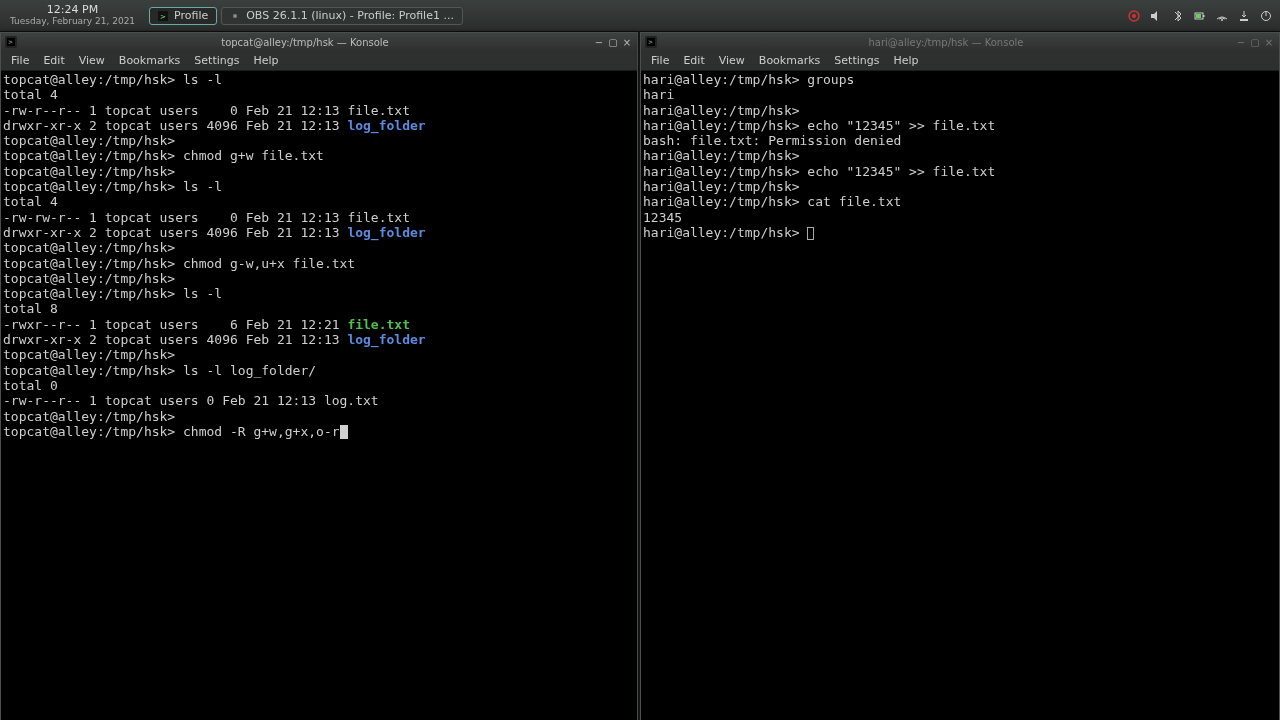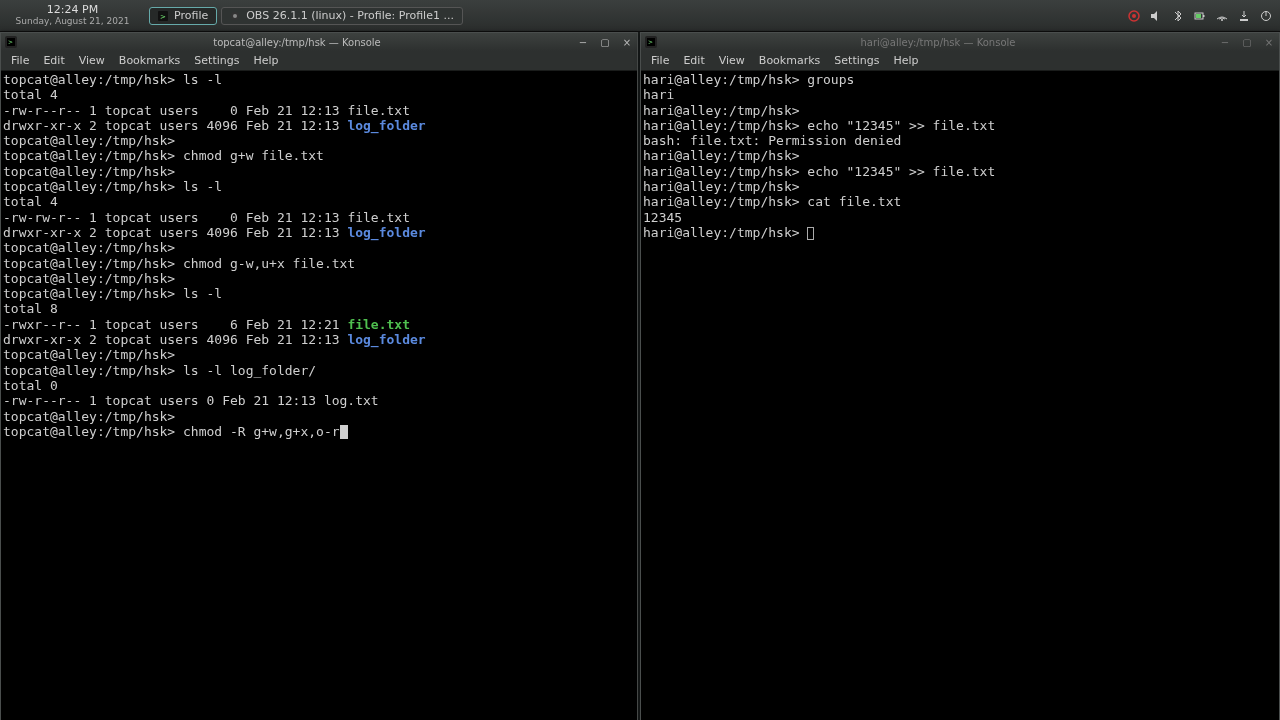--- a/index.html
+++ b/index.html
@@ -33,21 +33,21 @@
   .win{
     position:absolute; display:flex; flex-direction:column;
     border:1px solid #4a4e4d; background:#0d0f0e;
     box-shadow:0 0 4px rgba(0,0,0,.6);
   }
   .win.left{ left:0; top:0; width:638px; height:696px; }
   .win.right{ left:640px; top:0; width:640px; height:696px; }
   .titlebar{
     height:18px; background:linear-gradient(#3d413f,#2d302f);
     display:flex; align-items:center; font-size:10px; color:#bbb;
-    padding:0 4px; gap:10px;
+    padding:0 4px; gap:2px;
   }
   .win.right .titlebar{ color:#777; }
   .titlebar .appicon{width:12px;height:12px;}
   .titlebar .title{flex:1; text-align:center;}
   .winbtn{ width:12px;height:12px; border-radius:6px; display:flex;align-items:center;justify-content:center;}
   .menubar{
     height:20px; background:#2d302f; display:flex; align-items:center;
     gap:14px; padding:0 10px; font-size:11px; color:#ccc;
     border-bottom:1px solid #1a1c1b;
   }
@@ -69,21 +69,21 @@
     vertical-align:text-bottom;
   }
   .cursor.hollow{ background:transparent; border:1px solid #aaa; width:7px; height:13px; }
 </style>
 </head>
 <body>
 
 <div class="panel">
   <div class="clock">
     <div class="time">12:24 PM</div>
-    <div class="date">Sunday, August 21, 2021</div>
+    <div class="date">Tuesday, February 21, 2021</div>
   </div>
   <div id="tasks" style="display:flex;">
       <div class="task active">
         <span class="ticon">
           <svg viewBox="0 0 10 10">
             <rect width="10" height="10" rx="1" fill="#111"></rect>
             <text x="2" y="8" font-size="7" fill="#7e7">&gt;</text>
           </svg>
         </span>
         <span>Profile</span>

